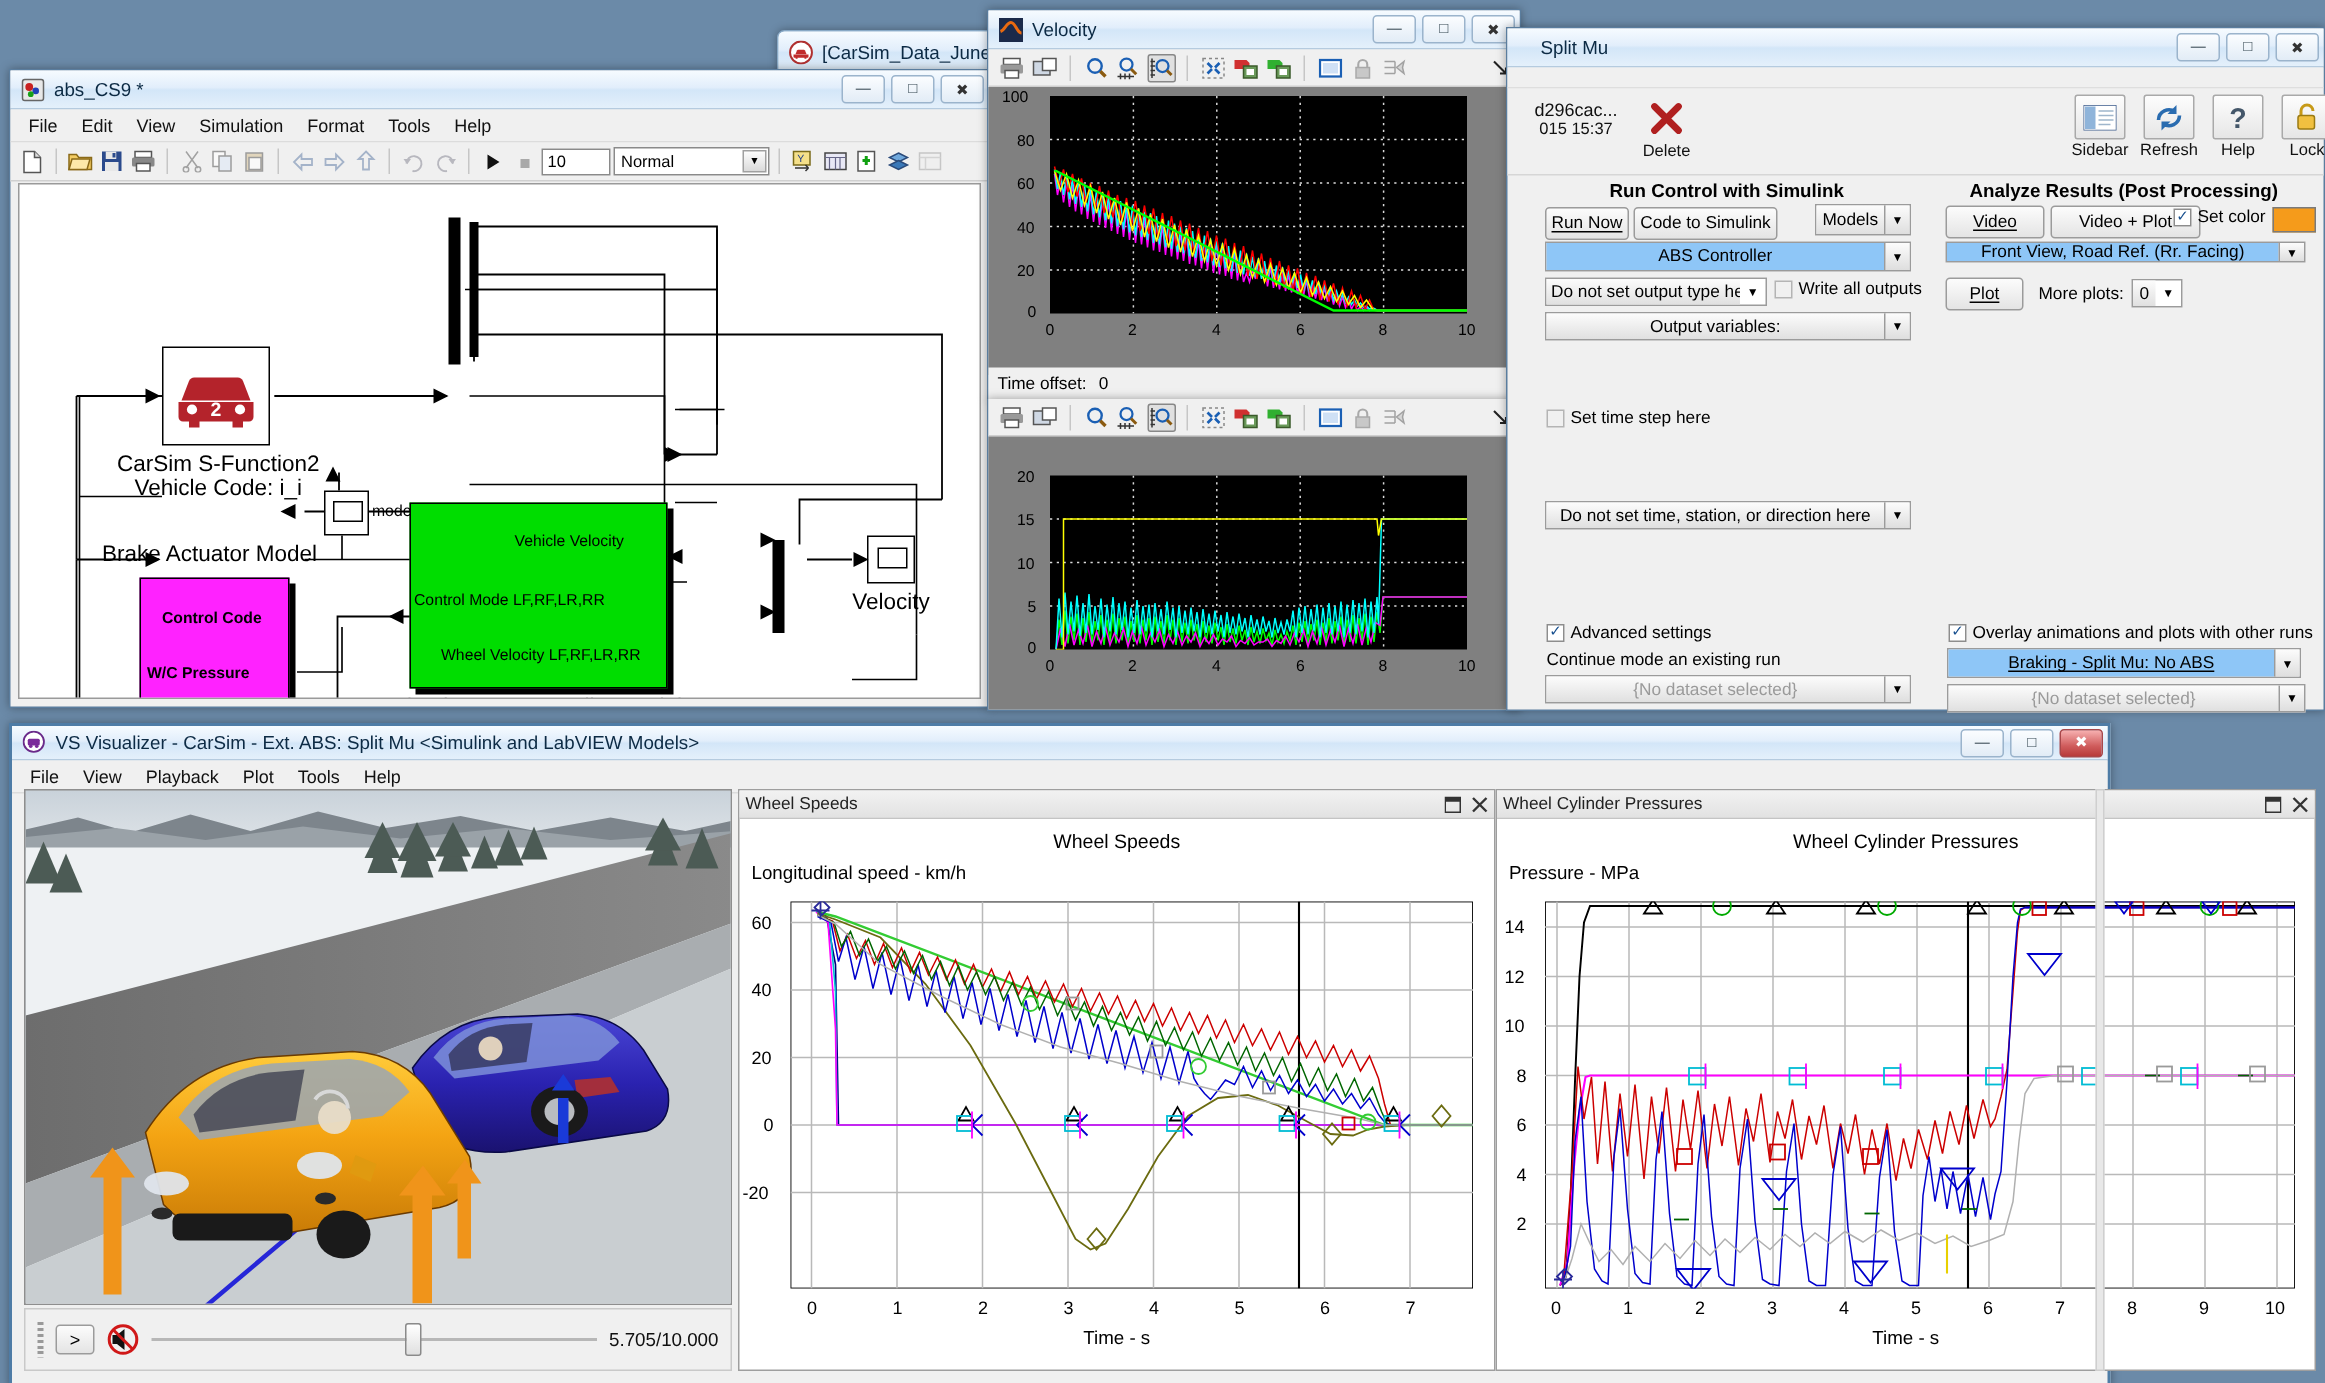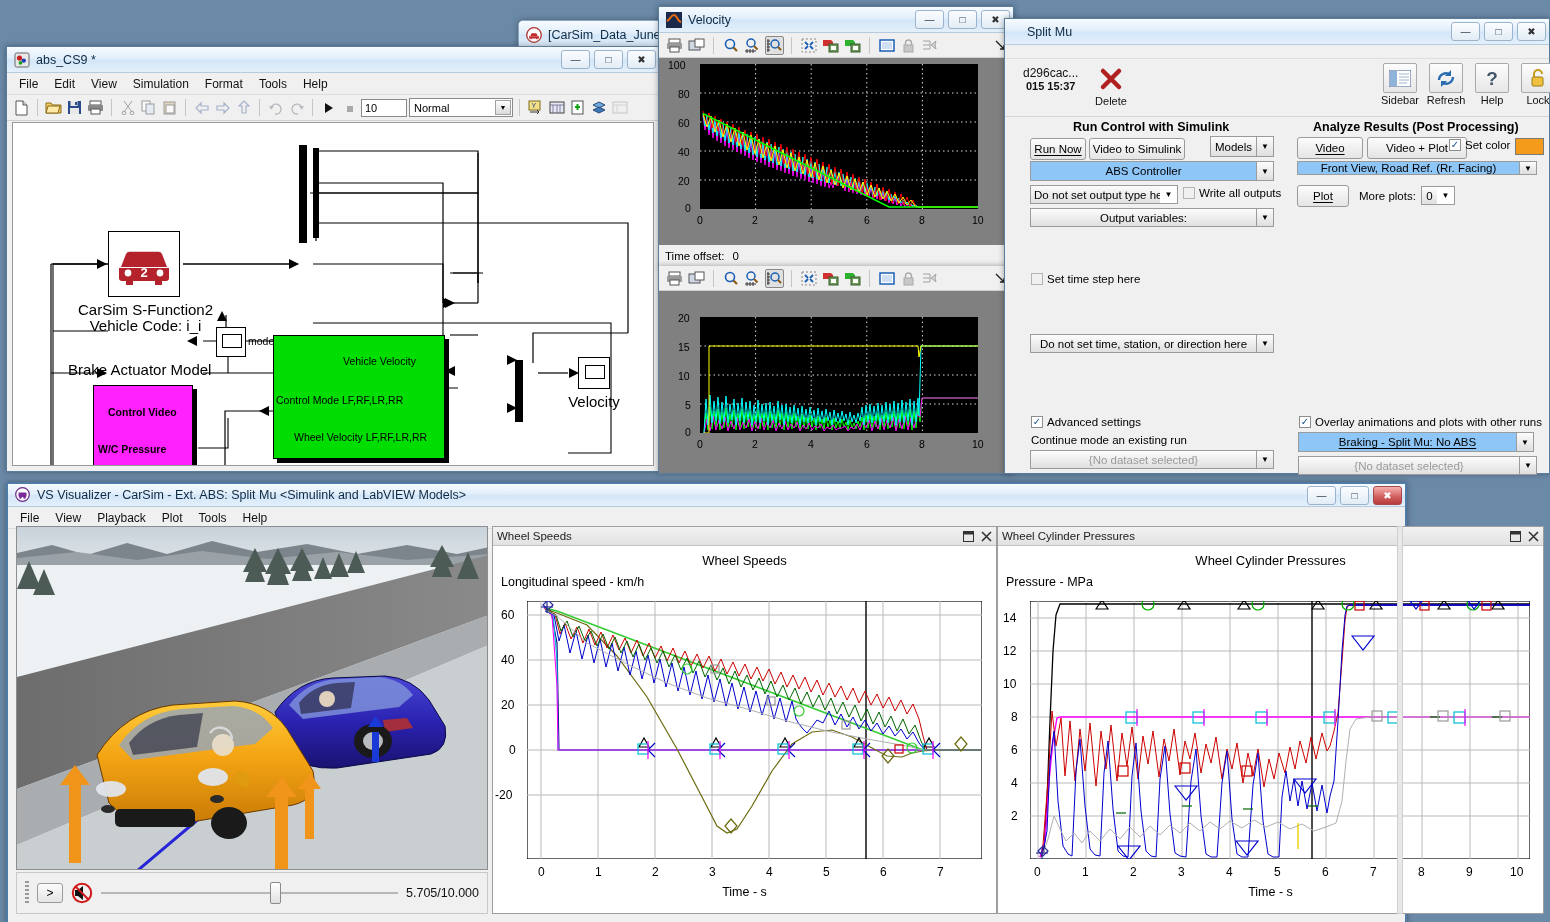--- a/index.html
+++ b/index.html
@@ -349,21 +349,21 @@
           <circle cx="19" cy="41" r="3.4" fill="#fff"></circle>
             <circle cx="51" cy="41" r="3.4" fill="#fff"></circle>
           <text x="35" y="45" font-size="13" font-weight="bold" fill="#fff" text-anchor="middle" font-family="sans-serif">2</text>
         </svg>
       </div>
       <div class="blk-label" style="left:55px; top:178px; width:155px;">CarSim S-Function2</div>
       <div class="blk-label" style="left:55px; top:194px; width:155px;">Vehicle Code: i_i</div>
 
       <div class="blk-label" style="left:55px; top:238px; width:180px; text-align:left;">Brake Actuator Model</div>
       <div class="blk blk-shadow" style="left:80px; top:262px; width:100px; height:132px; background:#ff22ff; border:1.4px solid #000;"></div>
-      <div class="port-txt" style="left:95px; top:283px; font-weight:bold;">Control Video</div>
+      <div class="port-txt" style="left:95px; top:283px; font-weight:bold;">Control Code</div>
       <div class="port-txt" style="left:85px; top:320px; font-weight:bold;">W/C Pressure</div>
 
       <div class="blk blk-shadow" style="left:260px; top:212px; width:172px; height:124px; background:#00dd00; border:1.4px solid #000;"></div>
       <div class="port-txt" style="left:330px; top:232px;">Vehicle Velocity</div>
       <div class="port-txt" style="left:263px; top:271px;">Control Mode LF,RF,LR,RR</div>
       <div class="port-txt" style="left:281px; top:308px;">Wheel Velocity LF,RF,LR,RR</div>
       <div class="blk-label" style="left:245px; top:340px; width:200px;">Simple ABS Controller Model</div>
 
       <div class="blk" style="left:203px; top:204px; width:30px; height:30px; background:#fff; border:1.4px solid #000;">
         <div style="position:absolute;left:5px;top:6px;width:20px;height:14px;border:1.3px solid #000;"></div>
@@ -665,21 +665,21 @@
         <span class="tb">□</span>
         <span class="tb" style="color:#333;">✖</span>
       </span>
     </div>
 
     <div style="height:14px;background:#f0f0f0;border-bottom:1px solid #dedede;"></div>
 
     <div class="cs-toolbar">
       <div class="cs-tool" style="left:18px; top:7px; text-align:center; font-size:12px;">
         <div>d296cac...</div>
-        <div style="font-size:11px;font-weight:bold;">015 15:37</div>
+        <div style="font-size:11px;">015 15:37</div>
       </div>
       <div class="cs-tool" style="left:85px; top:5px; width:42px;">
         <div class="gbx" style="border:none;background:none;">
           <svg width="24" height="24">
               <path d="M4 4l16 16M20 4L4 20" stroke="#b02020" stroke-width="4.5" stroke-linecap="round" fill="none"></path>
             </svg>
         </div>
         <div>Delete</div>
       </div>
 
@@ -723,21 +723,21 @@
       </div>
     </div>
 
     <div class="sect-hdr" style="left:68px; top:101px;">Run Control with Simulink</div>
     <div class="sect-hdr" style="left:308px; top:101px;">Analyze Results (Post Processing)</div>
 
     <div class="btn" style="left:25px; top:119px; width:56px; height:22px;">
       <span style="text-decoration:underline;text-decoration-skip-ink:none;text-underline-offset:2px;">Run Now</span>
     </div>
     <div class="btn" style="left:84px; top:119px; width:96px; height:22px;">
-      <span>Video to Simulink</span>
+      <span>Code to Simulink</span>
     </div>
     <div class="combo grey" style="left:205px; top:117px; width:64px; height:21px;">
       <span class="val">Models</span>
       <span class="arw">▼</span>
     </div>
     <div class="combo blue" style="left:25px; top:142px; width:244px; height:20px;">
       <span class="val">ABS Controller</span>
       <span class="arw">▼</span>
     </div>
     <div class="combo grey" style="left:25px; top:166px; width:148px; height:19px;">

